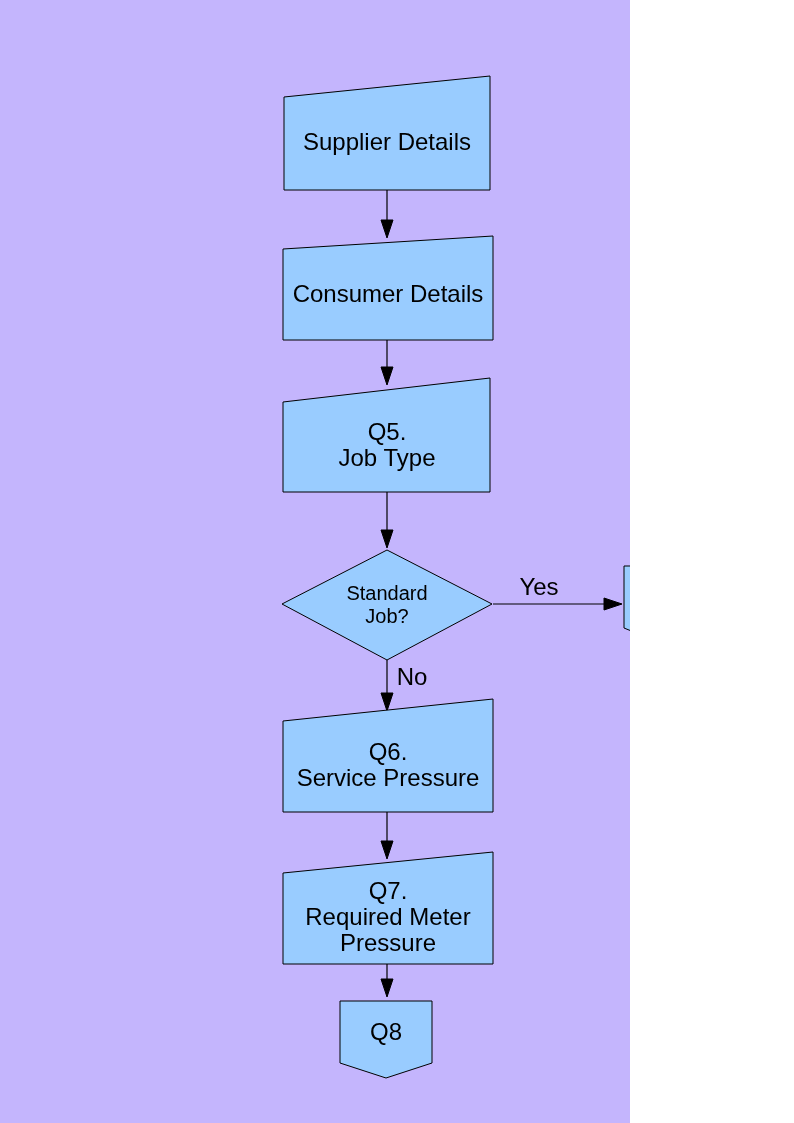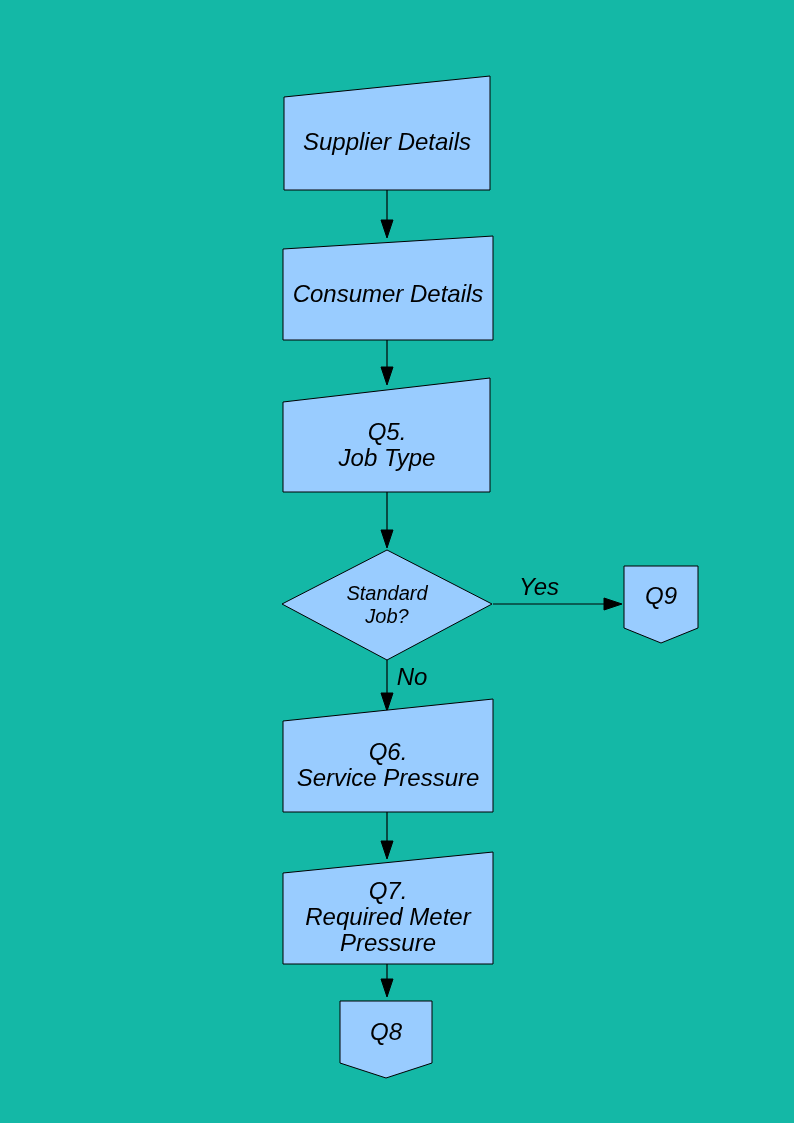--- a/index.html
+++ b/index.html
@@ -2,25 +2,24 @@
 <html><head>
 <meta charset="utf-8">
 <style>
   html, body {
     margin: 0;
     padding: 0;
     background: #ffffff;
   }
   .page {
     position: relative;
-    width: 794px;
+    width: 630px;
     height: 1123px;
-    background: #14b8a6;
+    background: #c4b5fd;
     overflow: hidden;
-    font-style: italic;
   }
   svg {
     display: block;
   }
   .node-shape {
     stroke: #000000;
     stroke-width: 1;
   }
   .connector {
     stroke: #000000;

